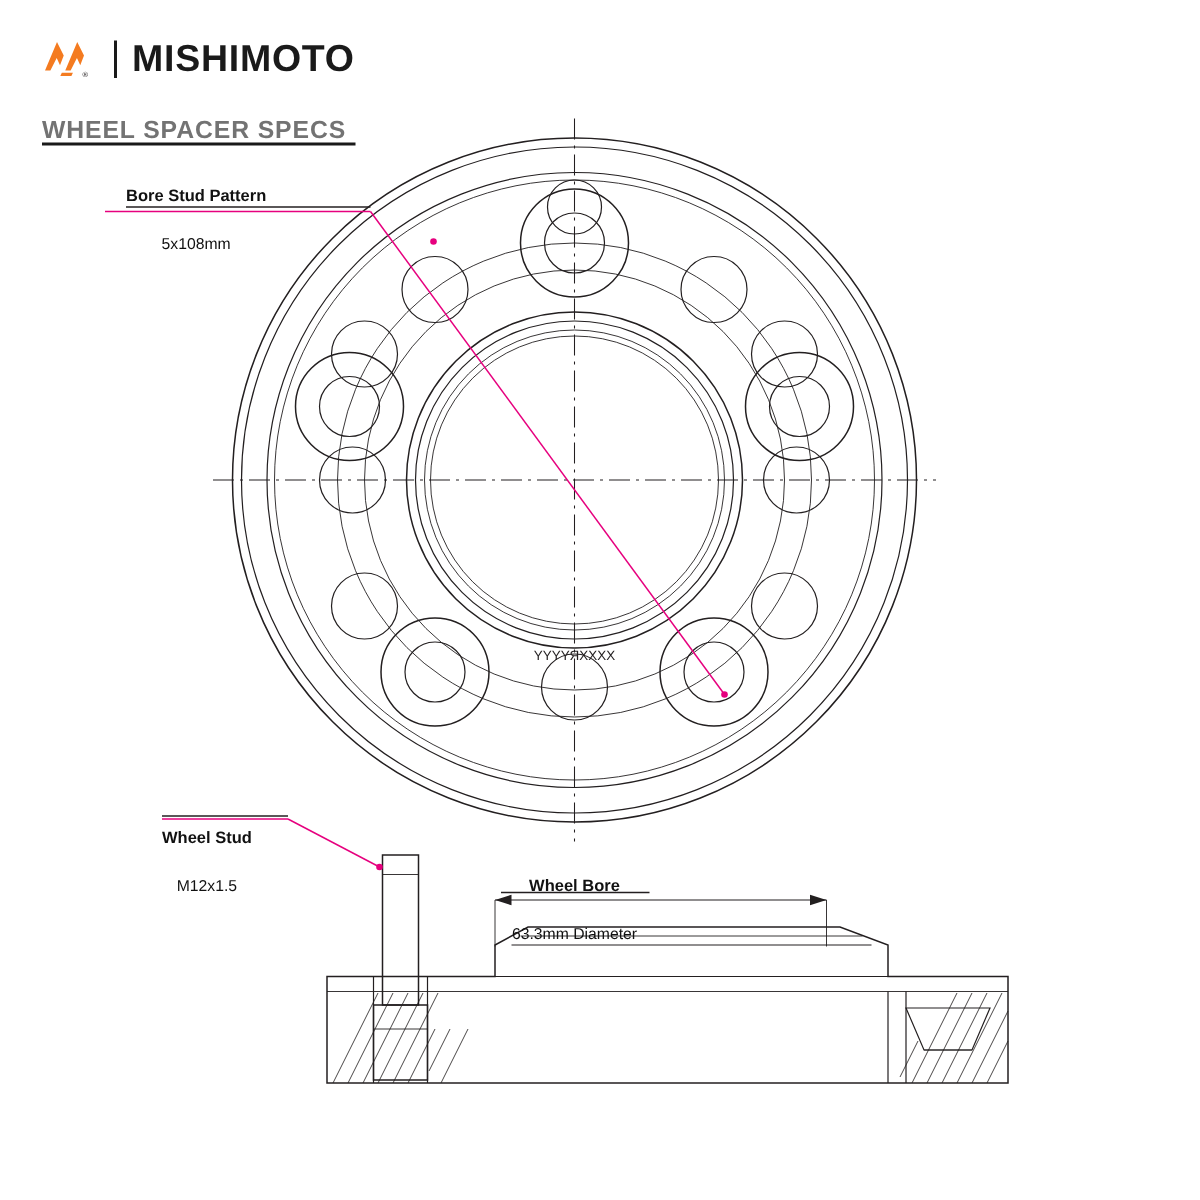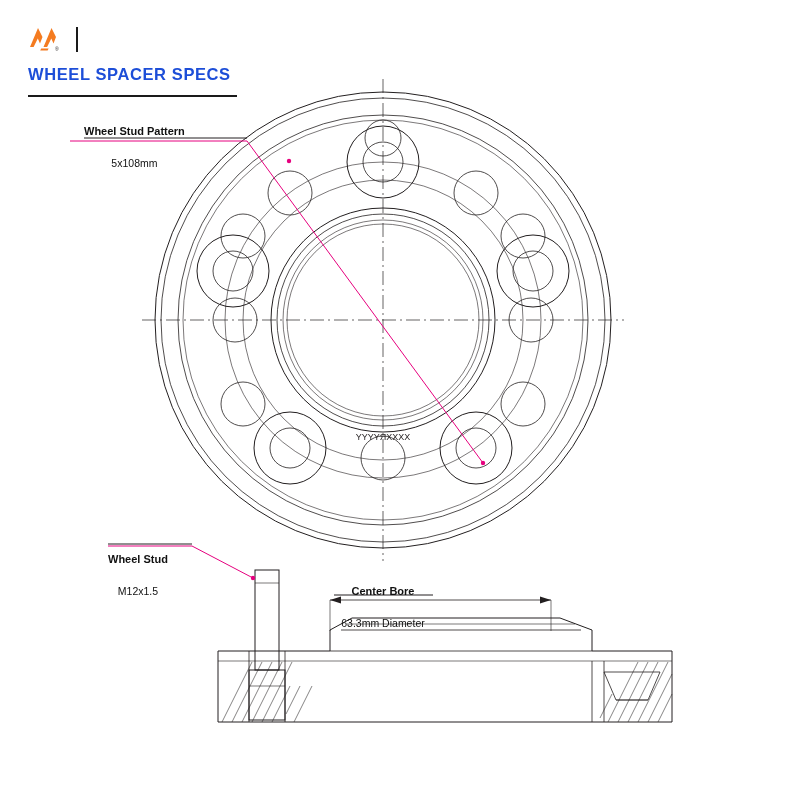--- a/index.html
+++ b/index.html
@@ -46,25 +46,25 @@
   }
   .brand-name {
     font-size: 25px;
     font-weight: bold;
     letter-spacing: 0.5px;
     line-height: 1;
     color: #1a1a1a;
     font-family: "Liberation Sans", sans-serif;
   }
   .brand-sub {
-    margin-top: 9px;
+    margin-top: 22px;
     font-size: 16.5px;
     font-weight: bold;
     letter-spacing: 0.6px;
-    color: #1d4ed8;
+    color: #737373;
   }
   .header-rule {
     position: absolute;
     left: 28px;
     top: 95px;
     width: 209px;
     height: 2px;
     background: #1a1a1a;
   }
 
@@ -114,20 +114,21 @@
 
   <div class="brand-block">
     <div class="brand-row">
       <svg class="brand-mark" viewBox="0 0 40 30">
         <path d="M2 23 L10 4 L14.5 13 L12 19.5 L9.8 14.6 L5.6 23 Z" fill="#f47b20"></path>
         <path d="M15.5 23 L23.5 4 L28 13 L25.5 19.5 L23.3 14.6 L19.1 23 Z" fill="#f47b20"></path>
         <path d="M13.2 24.5 L20.6 24.5 L19.6 26.6 L12.2 26.6 Z" fill="#f47b20"></path>
         <text x="27" y="27" font-size="5" fill="#231f20" font-family="Liberation Sans, sans-serif">®</text>
       </svg>
       <div class="brand-divider"></div>
+      <div class="brand-name">MISHIMOTO</div>
     </div>
     <div class="brand-sub">WHEEL SPACER SPECS</div>
   </div>
   <div class="header-rule"></div>
 
   <svg class="overlay" viewBox="0 0 800 800">
 
     <g>
       <circle class="thin" cx="383" cy="320" r="228"></circle>
       <circle class="thinner" cx="383" cy="320" r="222"></circle>
@@ -260,27 +261,27 @@
       <line class="thinner" x1="330" y1="600" x2="551" y2="600"></line>
       <path d="M330 600 L341 596.5 L341 603.5 Z" fill="#231f20"></path>
       <path d="M551 600 L540 596.5 L540 603.5 Z" fill="#231f20"></path>
       <line class="hair" x1="330" y1="600" x2="330" y2="631"></line>
       <line class="hair" x1="551" y1="600" x2="551" y2="631"></line>
       <line class="thin" x1="334" y1="595" x2="433" y2="595"></line>
     </g>
   </svg>
 
   <div class="callout stud-pattern">
-    <div class="c-title">Wheel Stud Pattern</div>
+    <div class="c-title">Bore Stud Pattern</div>
     <div class="c-value">5x108mm</div>
   </div>
 
   <div class="callout wheel-stud">
     <div class="c-title">Wheel Stud</div>
     <div class="c-value">M12x1.5</div>
   </div>
 
   <div class="callout center-bore">
-    <div class="c-title">Center Bore</div>
+    <div class="c-title">Wheel Bore</div>
     <div class="c-value">63.3mm Diameter</div>
   </div>
 
 </div>
 
 </body></html>

